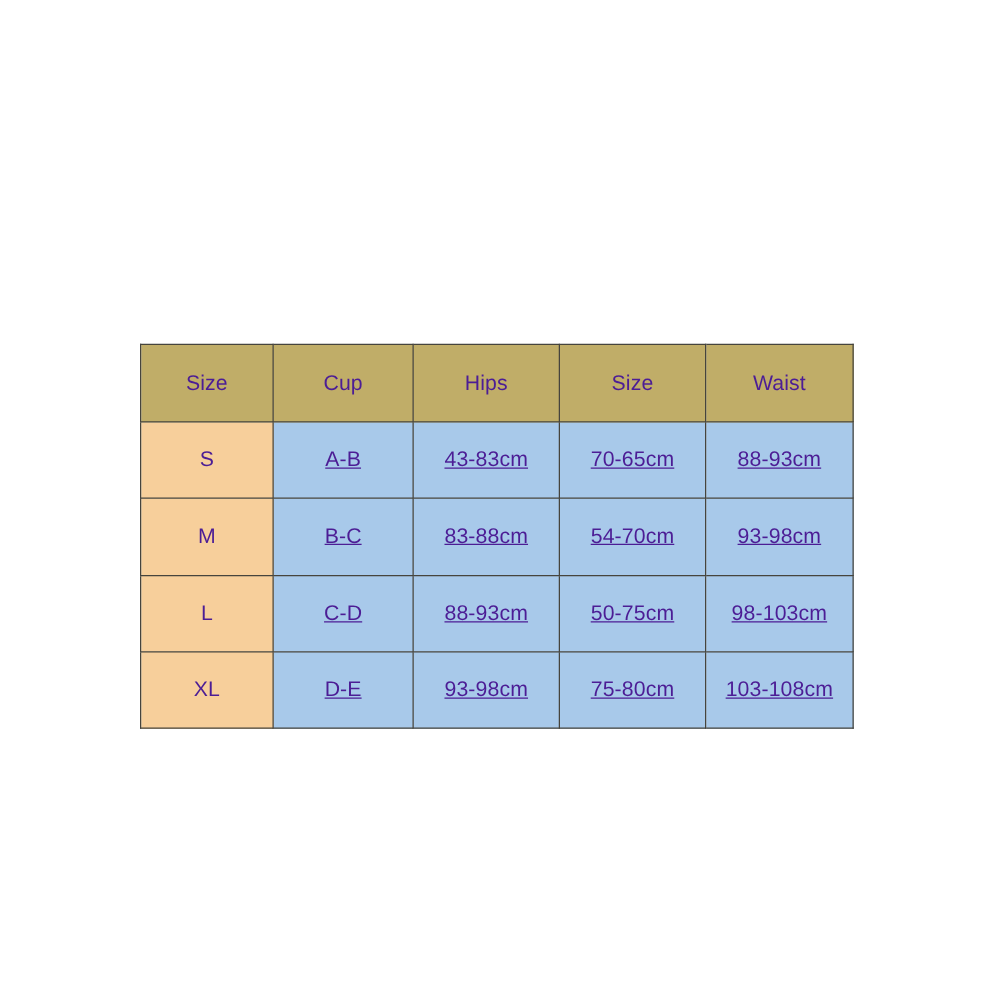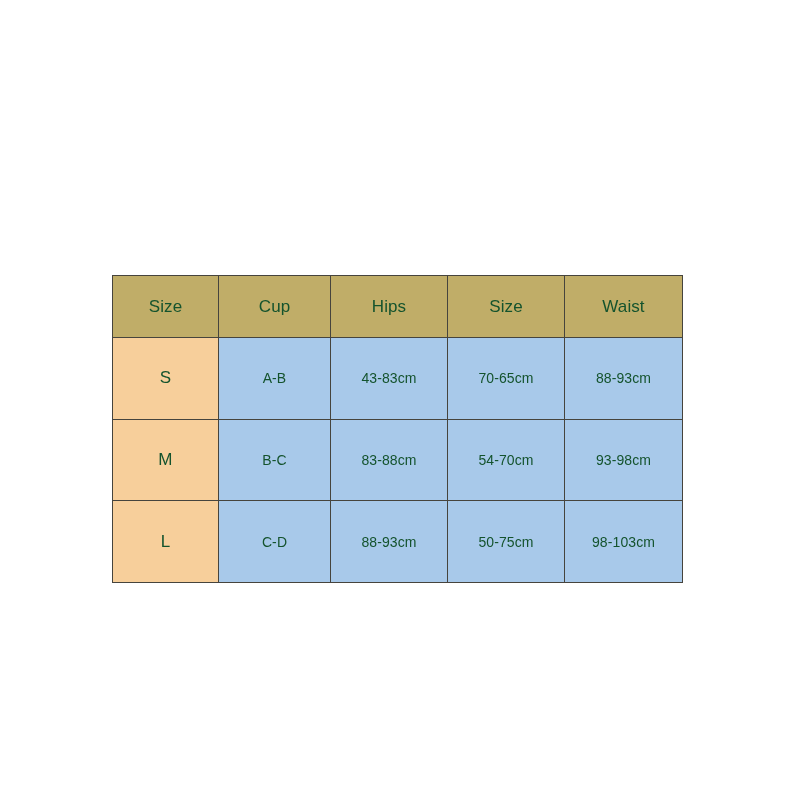--- a/index.html
+++ b/index.html
@@ -31,21 +31,21 @@
     table-layout: fixed;
   }
 
   table.size-chart th,
   table.size-chart td {
     border: 1px solid #46443d;
     text-align: center;
     vertical-align: middle;
     padding: 0;
     font-weight: normal;
-    color: #14532d;
+    color: #4c1d95;
     letter-spacing: 0.1px;
     white-space: nowrap;
   }
 
   
   col.c-size  { width: 106px; }
   col.c-cup   { width: 112px; }
   col.c-bust  { width: 117px; }
   col.c-waist { width: 117px; }
   col.c-hips  { width: 118px; }
@@ -60,22 +60,23 @@
   }
 
   td.size-cell {
     background: #f7cf9b;
     font-size: 17px;
     border-color: #6b5436;
   }
 
   td.data-cell {
     background: #a8c9ea;
-    font-size: 14px;
+    font-size: 17px;
     border-color: #3f4a5c;
+    text-decoration: underline;
   }
 </style>
 </head>
 <body>
 
 <div id="size-chart-wrap">
   <table class="size-chart">
     <colgroup>
       <col class="c-size">
       <col class="c-cup">
@@ -107,15 +108,22 @@
         <td class="data-cell">54-70cm</td>
         <td class="data-cell">93-98cm</td>
       </tr>
       <tr>
         <td class="size-cell">L</td>
         <td class="data-cell">C-D</td>
         <td class="data-cell">88-93cm</td>
         <td class="data-cell">50-75cm</td>
         <td class="data-cell">98-103cm</td>
       </tr>
+      <tr>
+        <td class="size-cell">XL</td>
+        <td class="data-cell">D-E</td>
+        <td class="data-cell">93-98cm</td>
+        <td class="data-cell">75-80cm</td>
+        <td class="data-cell">103-108cm</td>
+      </tr>
     </tbody>
   </table>
 </div>
 
 </body></html>

